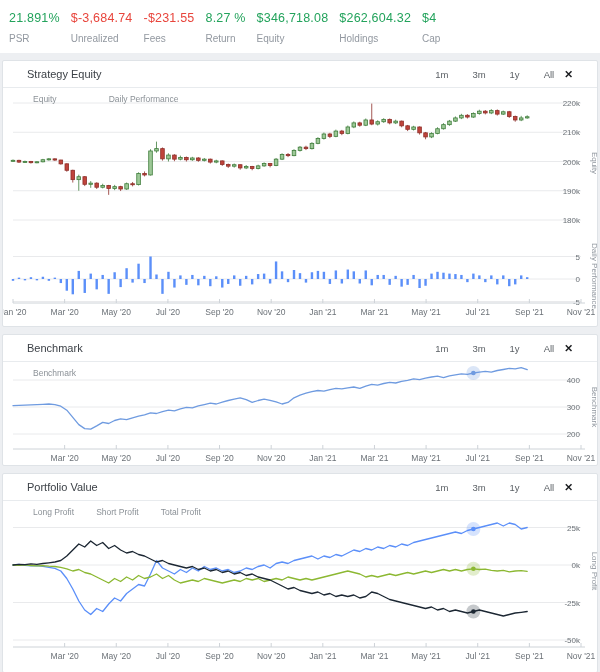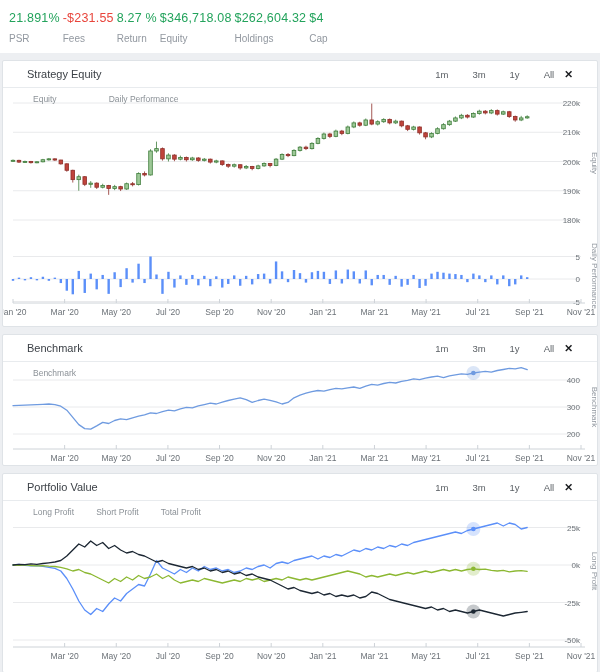--- a/index.html
+++ b/index.html
@@ -1,19 +1,19 @@
 <!DOCTYPE html>
 <html><head>
 <meta charset="utf-8">
 <style>
   html,body{margin:0;padding:0}
   body{width:600px;height:672px;overflow:hidden;background:#edeff2;
        font-family:"Liberation Sans",sans-serif;-webkit-font-smoothing:antialiased}
   
-  .stats{display:flex;gap:3px;background:#fff;padding:11px 0 9px 9px;
+  .stats{display:flex;gap:11px;background:#fff;padding:11px 0 9px 9px;
          white-space:nowrap;overflow:hidden;margin-bottom:7px}
   .stat{flex:0 0 auto}
   .stat .v{font-size:12.5px;letter-spacing:.2px}
   .v.green{color:#23a35c}
   .v.red{color:#e8453c}
   .stat .l{font-size:10px;color:#9298a0;margin-top:8px}
   
   .panel{background:#fff;border:1px solid #dfe3e7;border-radius:2px;margin:0 2px 7px}
   .phead{display:flex;justify-content:space-between;align-items:center;height:26px;
          padding:0 24px;border-bottom:1px solid #e8ebee}
@@ -28,20 +28,24 @@
   svg{display:block}
   text{font-family:"Liberation Sans",sans-serif}
 </style>
 </head>
 <body>
 
 <div class="stats">
     <div class="stat">
       <div class="v green">21.891%</div>
       <div class="l">PSR</div>
+    </div>
+    <div class="stat">
+      <div class="v red">$-3,684.74</div>
+      <div class="l">Unrealized</div>
     </div>
     <div class="stat">
       <div class="v red">-$231.55</div>
       <div class="l">Fees</div>
     </div>
     <div class="stat">
       <div class="v green">8.27 %</div>
       <div class="l">Return</div>
     </div>
     <div class="stat">

